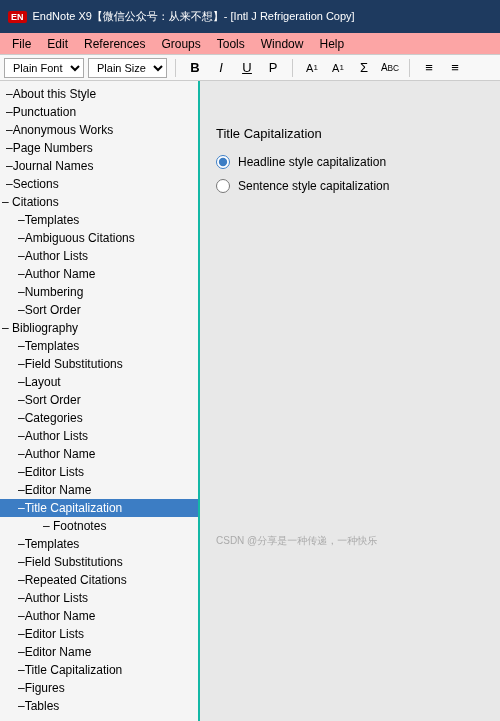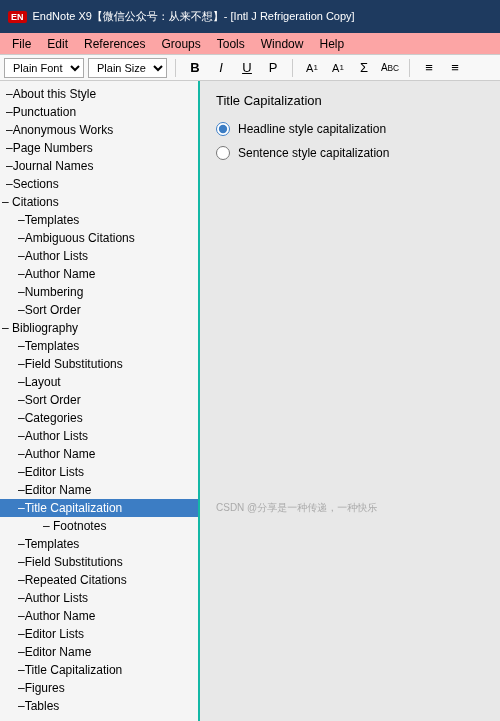--- a/index.html
+++ b/index.html
@@ -126,20 +126,21 @@
       background: #e8e8e8;
       padding: 12px 16px;
       overflow-y: auto;
     }
 
     .section-title {
       font-size: 13px;
       font-weight: normal;
       color: #000;
       margin-bottom: 14px;
+      margin-top: 33px;
     }
 
     .radio-group {
       display: flex;
       flex-direction: column;
       gap: 10px;
     }
 
     .radio-option {
       display: flex;

